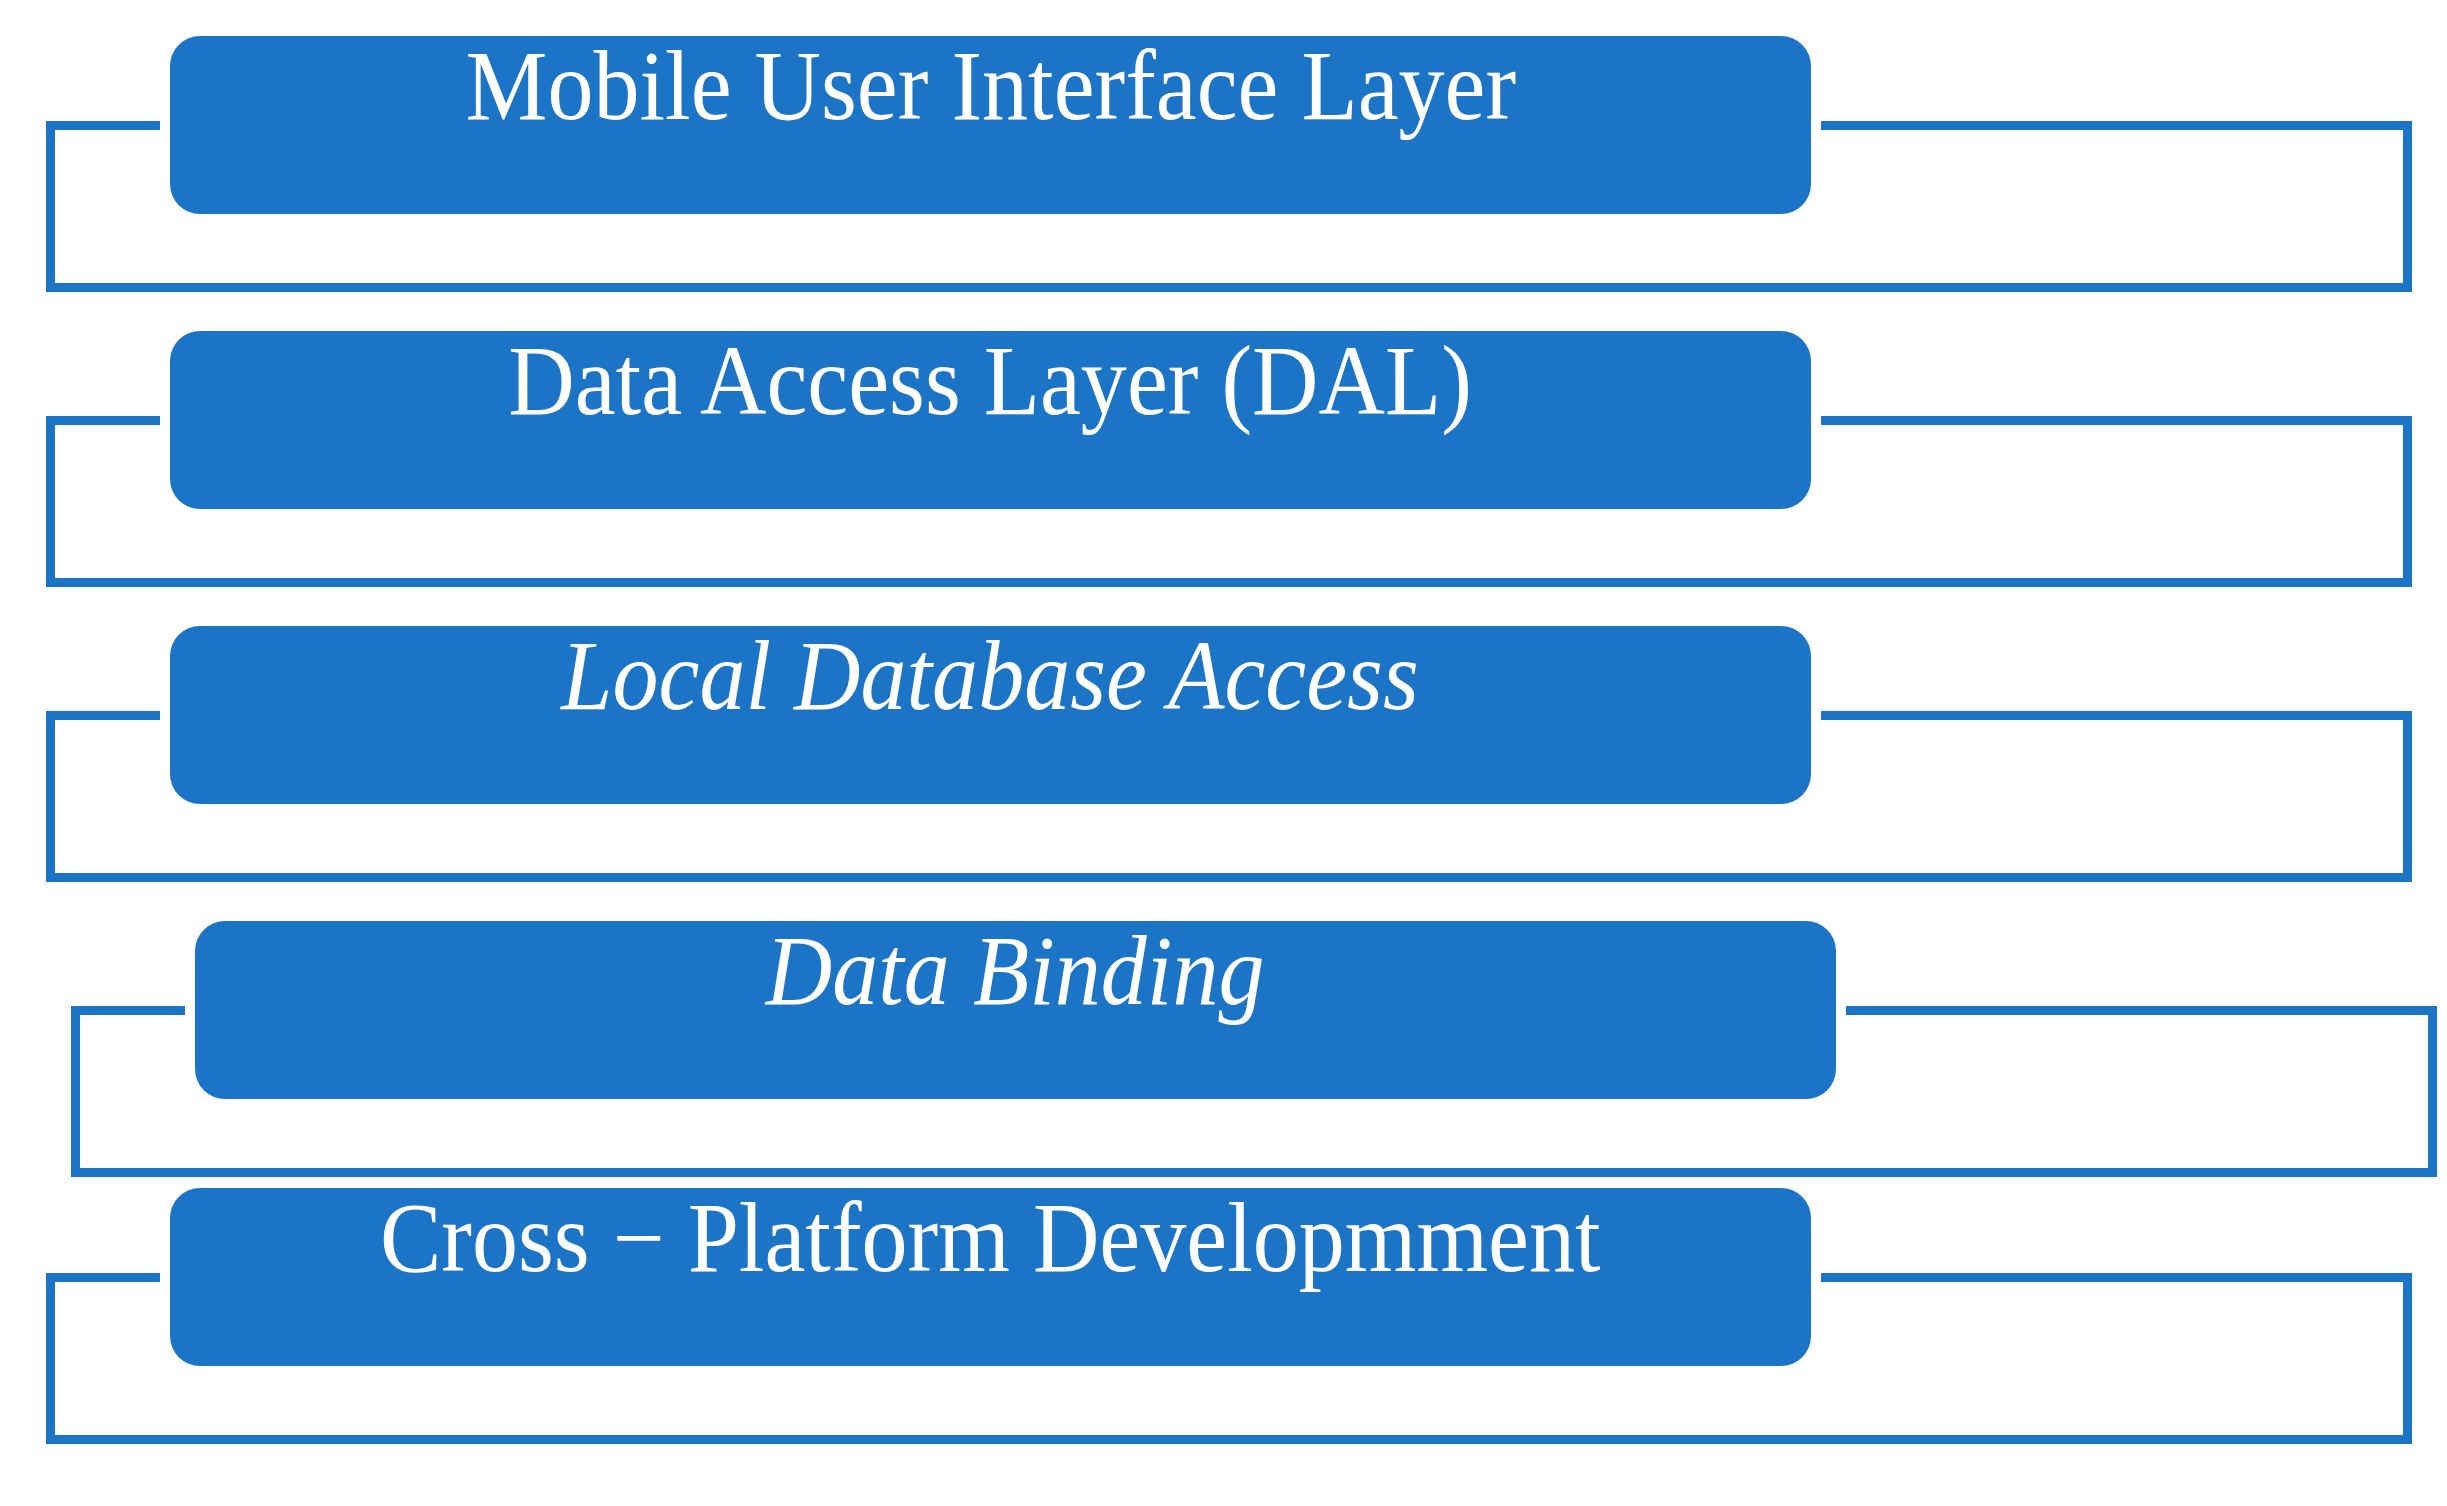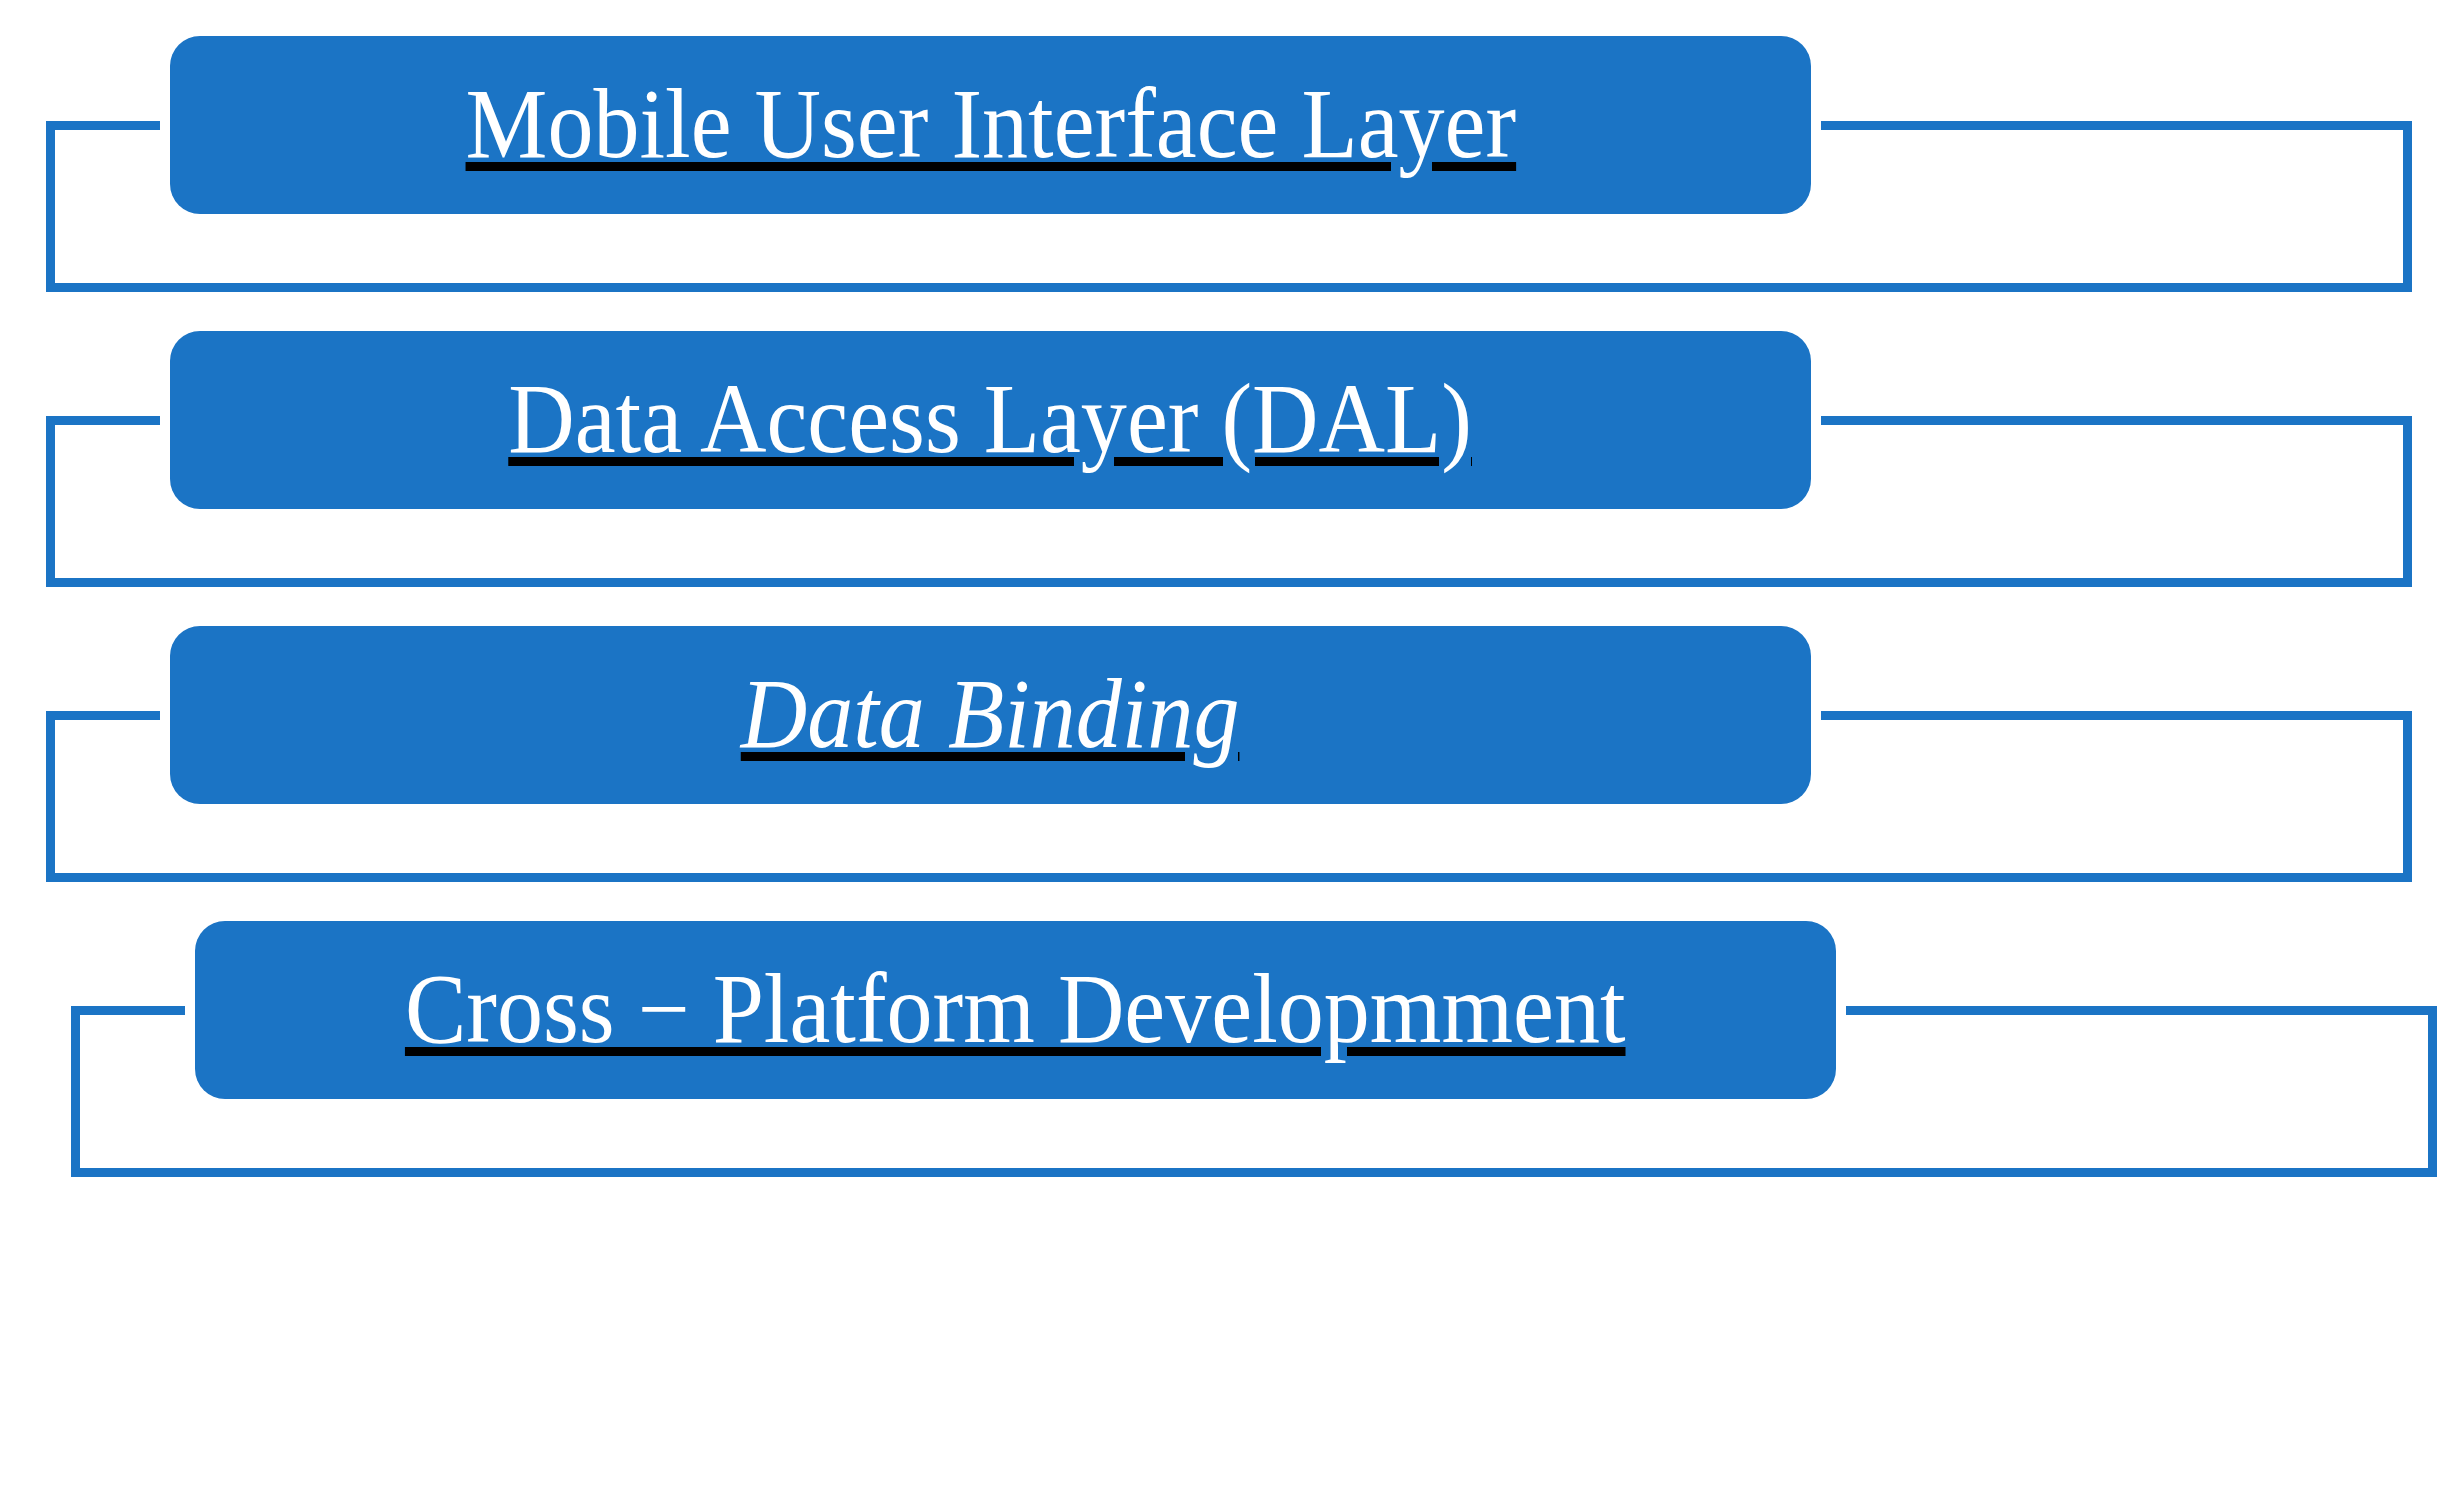--- a/index.html
+++ b/index.html
@@ -40,24 +40,23 @@
   .box{
     position:absolute;
     left:170px;
     top:0;
     width:1641px;
     height:178px;
     background:var(--blue);
     border-radius:30px;
     box-shadow:0 0 0 10px var(--bg); 
     display:flex;
-    align-items:flex-end;
+    align-items:flex-start;
     justify-content:center;
     padding-bottom:41px;
-    text-decoration:underline;
   }
   .label{
     color:var(--text);
     font-size:99px;
     line-height:1;
     white-space:nowrap;
     transform:scaleX(0.93);
     letter-spacing:0px;
   }
   .italic .label{
@@ -76,20 +75,26 @@
     </div>
   </div>
 
   <div class="group">
     <div class="frame"></div>
     <div class="box">
       <span class="label">Data Access Layer (DAL)</span>
     </div>
   </div>
 
+  <div class="group italic">
+    <div class="frame"></div>
+    <div class="box">
+      <span class="label">Local Database Access</span>
+    </div>
+  </div>
 
   <div class="group italic">
     <div class="frame"></div>
     <div class="box">
       <span class="label">Data Binding</span>
     </div>
   </div>
 
   <div class="group">
     <div class="frame"></div>

